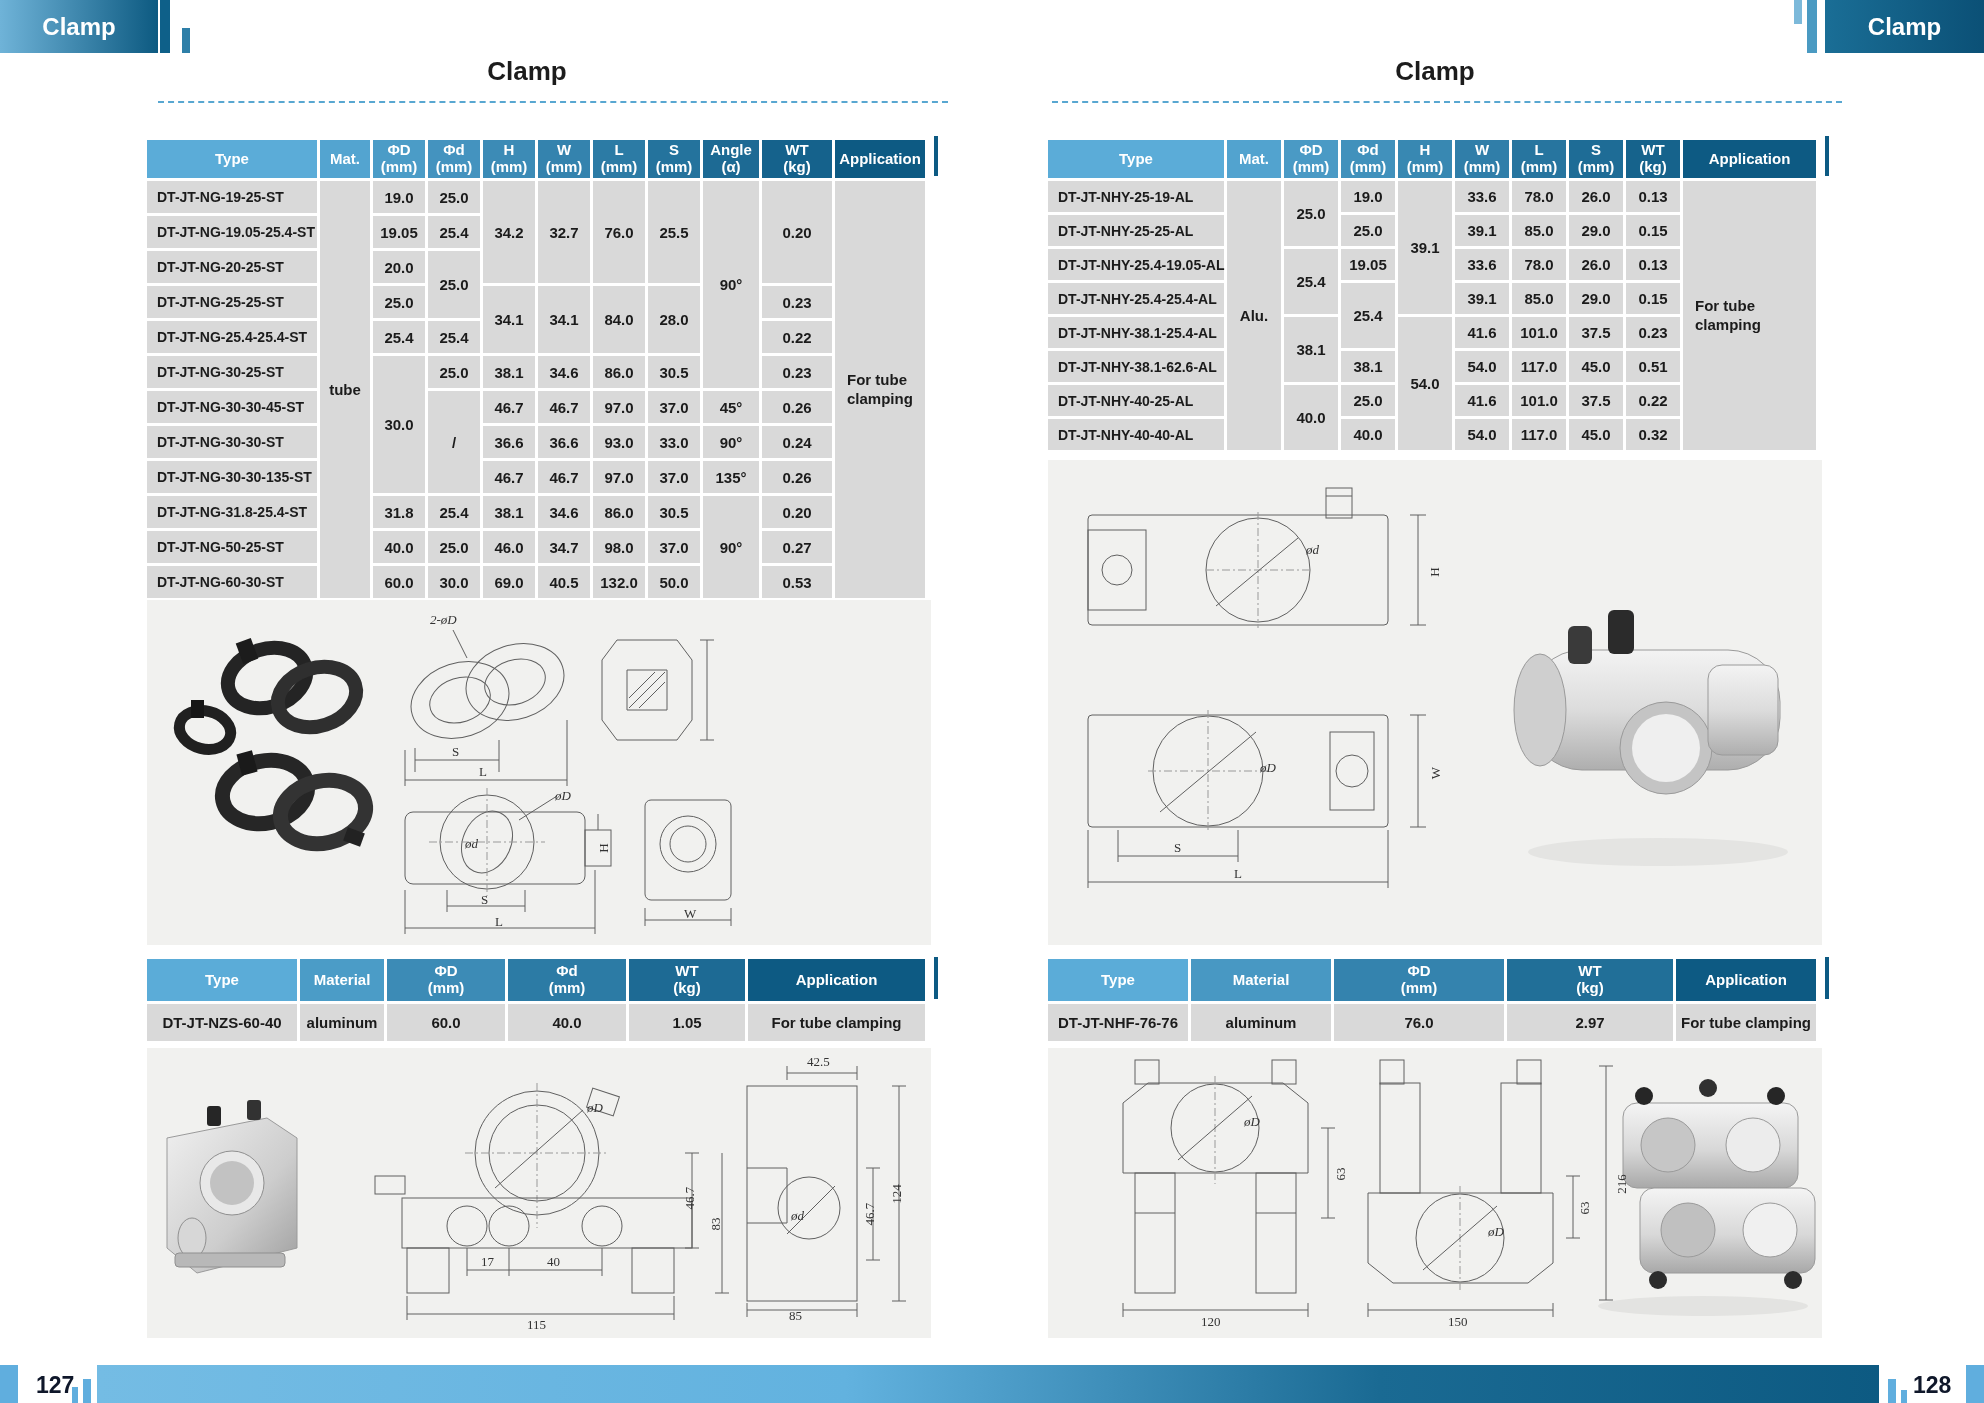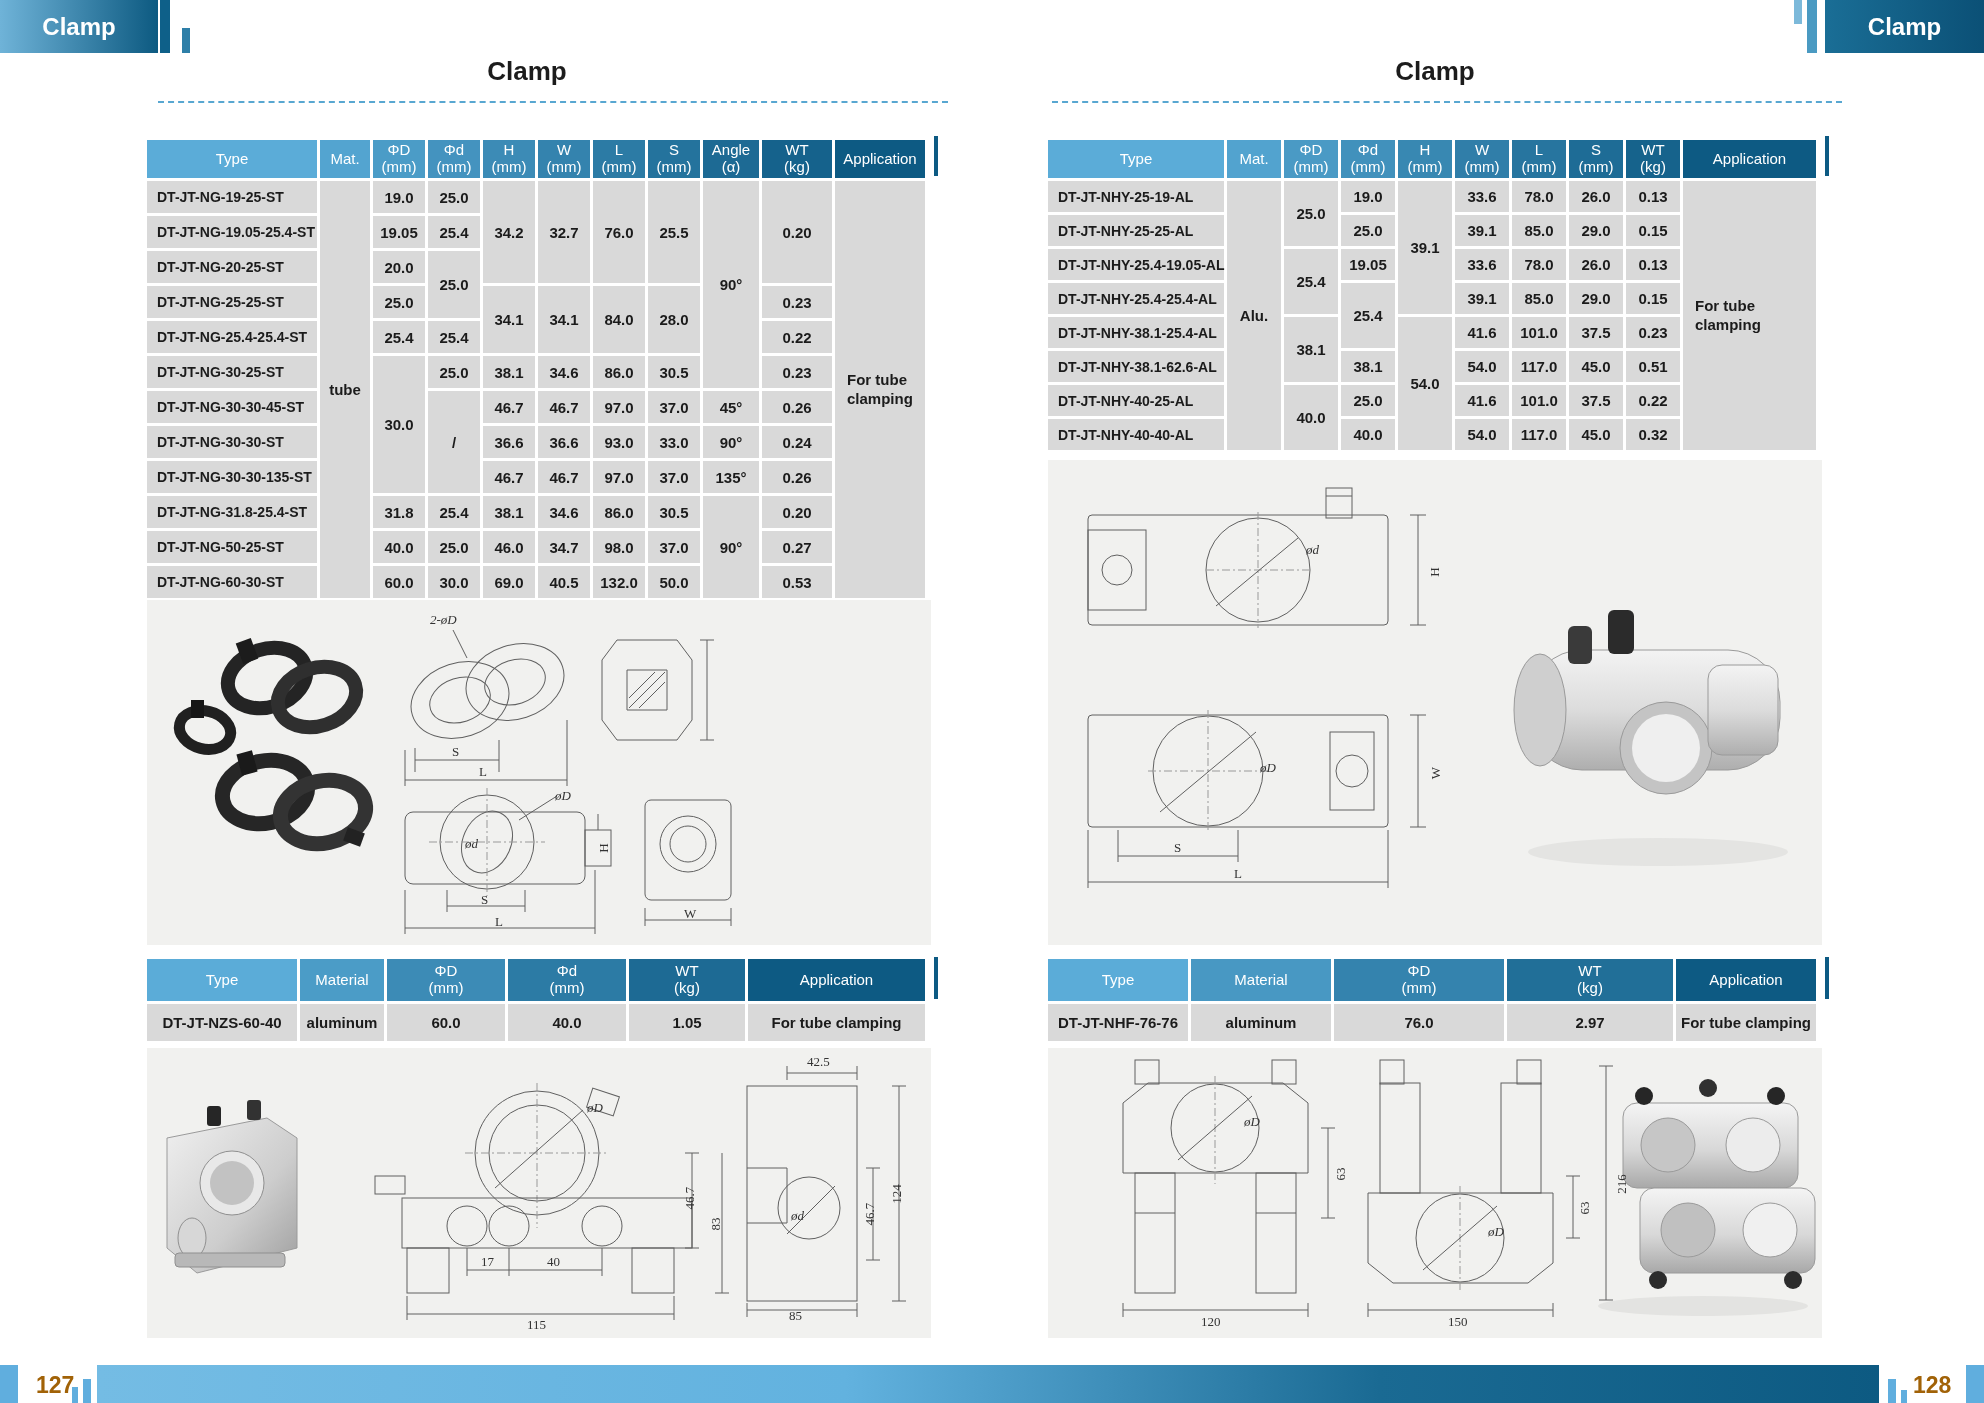--- a/index.html
+++ b/index.html
@@ -11,21 +11,21 @@
   .banner{position:absolute;top:0;height:53px;color:#fff;font-weight:bold;
     font-size:24px;display:flex;align-items:center;justify-content:center;}
   .banner-l{left:0;width:158px;background:linear-gradient(90deg,#6fb3d8,#0d5a81);}
   .banner-r{left:1825px;width:159px;background:linear-gradient(90deg,#1a6e96,#0b5076);}
   .bar{position:absolute;}
   
   .ptitle{position:absolute;text-align:center;font-size:26px;font-weight:bold;color:#1c1c1c;}
   .dashline{position:absolute;height:0;border-top:2px dashed #58a7d1;}
   
   table{position:absolute;border-collapse:separate;border-spacing:3px;table-layout:fixed;}
-  th{color:#fff;font-weight:normal;font-size:15px;line-height:1.12;white-space:pre-line;
+  th{color:#fff;font-weight:bold;font-size:15px;line-height:1.12;white-space:pre-line;
      text-align:center;vertical-align:middle;padding:2px 0;}
   td{background:#d9d9d9;color:#1b1b1b;font-weight:bold;font-size:15px;
      text-align:center;vertical-align:middle;padding:0 2px;}
   td.type{text-align:left;padding-left:10px;font-size:14px;white-space:nowrap;}
   td.app{text-align:left;padding:0 12px;line-height:1.25;}
   #tableL{left:144px;top:137px;width:784px;}
   #tableL th{height:34px;} #tableL td{height:32px;}
   #tableL th:nth-child(1){width:170px}#tableL th:nth-child(2){width:50px}
   #tableL th:nth-child(3),#tableL th:nth-child(4),#tableL th:nth-child(5),
   #tableL th:nth-child(6),#tableL th:nth-child(7),#tableL th:nth-child(8){width:52px}
@@ -50,21 +50,21 @@
   #subR th:nth-child(5){width:140px}
   .hdr-accent{position:absolute;width:4px;height:40px;background:#0d5a83;}
   
   .panel{position:absolute;background:#f1f1ef;}
   .panel svg{position:absolute;left:0;top:0;}
   .dim{position:absolute;font-family:"Liberation Serif",serif;font-size:13px;color:#333;
        white-space:nowrap;}
   .dimv{transform:rotate(-90deg);}
   .dimo{font-style:italic;}
   
-  .pagenum{position:absolute;font-size:23px;font-weight:bold;color:#a16207;}
+  .pagenum{position:absolute;font-size:23px;font-weight:bold;color:#0f172a;}
   .fband{position:absolute;left:97px;top:1365px;width:1782px;height:38px;
      background:linear-gradient(90deg,#74bce4 0%,#62b2df 42%,#1a6a93 72%,#0d5a82 100%);}
   .fsq{position:absolute;background:#60aede;}
 </style>
 </head>
 <body>
 
 <div class="banner banner-l">
   <span>Clamp</span>
 </div>

